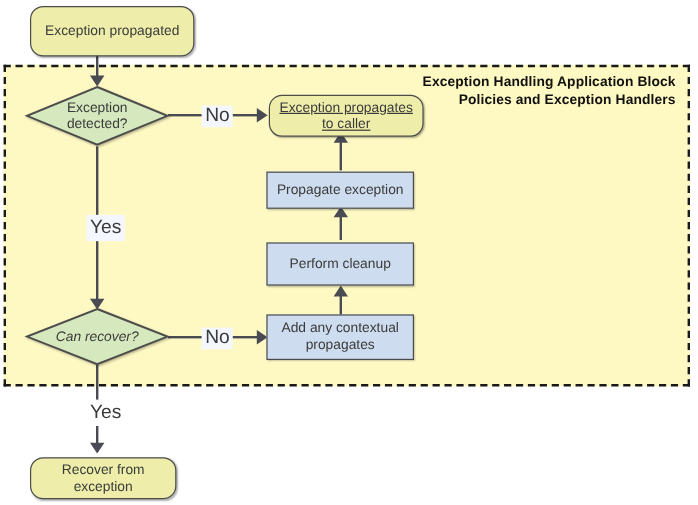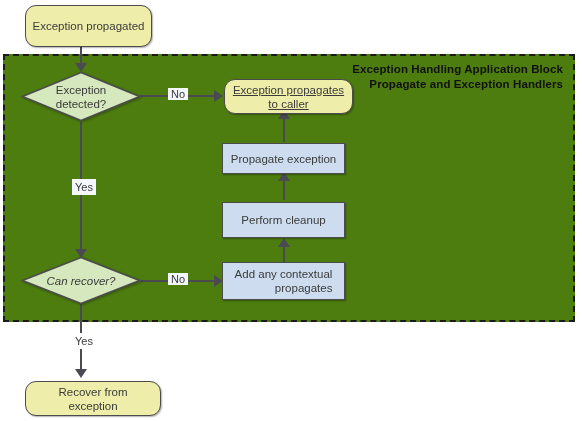--- a/index.html
+++ b/index.html
@@ -18,21 +18,21 @@
     overflow: hidden;
   }
 
   
   .region {
     position: absolute;
     left: 3px;
     top: 54px;
     width: 572px;
     height: 268px;
-    background: #4d7c0f;
+    background: #fef9c3;
     border: 2px dashed #1a1a1a;
     box-sizing: border-box;
   }
   .region-title {
     position: absolute;
     right: 10px;
     top: 6px;
     text-align: right;
     font-size: 11.5px;
     font-weight: bold;
@@ -57,21 +57,20 @@
   .terminator {
     background: #eeeeaa;
     border: 1.6px solid #4c4c4c;
     border-radius: 11px;
     box-shadow: 1px 1px 1.5px rgba(0,0,0,0.30);
   }
   .process {
     background: #cdddef;
     border: 1.6px solid #4c4c4c;
     box-shadow: 1px 1px 1.5px rgba(0,0,0,0.30);
-    text-align: right;
   }
 
   
   .decision {
     position: absolute;
     z-index: 5;
   }
   .decision svg {
     position: absolute;
     left: 0;
@@ -119,36 +118,36 @@
     border-bottom: 9px solid #4a4a52;
   }
   .arrow.right {
     border-top: 6px solid transparent;
     border-bottom: 6px solid transparent;
     border-left: 9px solid #4a4a52;
   }
 
   .edge-label {
     position: absolute;
-    font-size: 11px;
+    font-size: 16px;
     color: #3b3b3b;
     z-index: 4;
     background: transparent;
     white-space: nowrap;
   }
 </style>
 </head>
 <body>
 
 <div id="canvas">
 
   <div class="region">
     <div class="region-title">
       <div>Exception Handling Application Block</div>
-      <div>Propagate and Exception Handlers</div>
+      <div>Policies and Exception Handlers</div>
     </div>
   </div>
 
   <div class="edge v" style="left:80px; top:46px; height:22px;"></div>
   <div class="arrow down" style="left:75px; top:63px;"></div>
 
   <div class="edge h" style="left:140px; top:95px; width:78px;"></div>
   <div class="arrow right" style="left:214px; top:90px;"></div>
   <div class="edge-label" style="left:168px; top:88px; background:#f4f7fd; padding:0 3px;">No</div>
 
@@ -166,21 +165,21 @@
 
   <div class="edge v" style="left:283px; top:240px; height:24px;"></div>
   <div class="arrow up" style="left:278px; top:238px;"></div>
 
   <div class="edge v" style="left:283px; top:174px; height:26px;"></div>
   <div class="arrow up" style="left:278px; top:172px;"></div>
 
   <div class="edge v" style="left:283px; top:112px; height:30px;"></div>
   <div class="arrow up" style="left:278px; top:110px;"></div>
 
-  <div class="node terminator" style="left:25px; top:5px; width:127px; height:42px;">
+  <div class="node terminator" style="left:25px; top:5px; width:137px; height:42px;">
     <div>
       <div>Exception propagated</div>
     </div>
   </div>
 
   <div class="decision" style="left:21px; top:71px; width:120px; height:51px;">
     <svg width="120" height="51" viewBox="0 0 120 51">
       <polygon points="60,1.5 118.5,25.5 60,49.5 1.5,25.5" fill="#d6e8bd" stroke="#4c4c4c" stroke-width="1.6" style="filter: drop-shadow(1px 1px 1px rgba(0,0,0,0.3));"></polygon>
     </svg>
     <div class="dlabel">
@@ -215,20 +214,20 @@
 
   <div class="decision" style="left:21px; top:256px; width:120px; height:49px;font-style:italic;">
     <svg width="120" height="49" viewBox="0 0 120 49">
       <polygon points="60,1.5 118.5,24.5 60,47.5 1.5,24.5" fill="#d6e8bd" stroke="#4c4c4c" stroke-width="1.6" style="filter: drop-shadow(1px 1px 1px rgba(0,0,0,0.3));"></polygon>
     </svg>
     <div class="dlabel">
       <div>Can recover?</div>
     </div>
   </div>
 
-  <div class="node terminator" style="left:25px; top:381px; width:136px; height:35px;">
+  <div class="node terminator" style="left:25px; top:381px; width:122px; height:35px;">
     <div>
       <div>Recover from</div>
       <div>exception</div>
     </div>
   </div>
 
 </div>
 
 </body></html>

